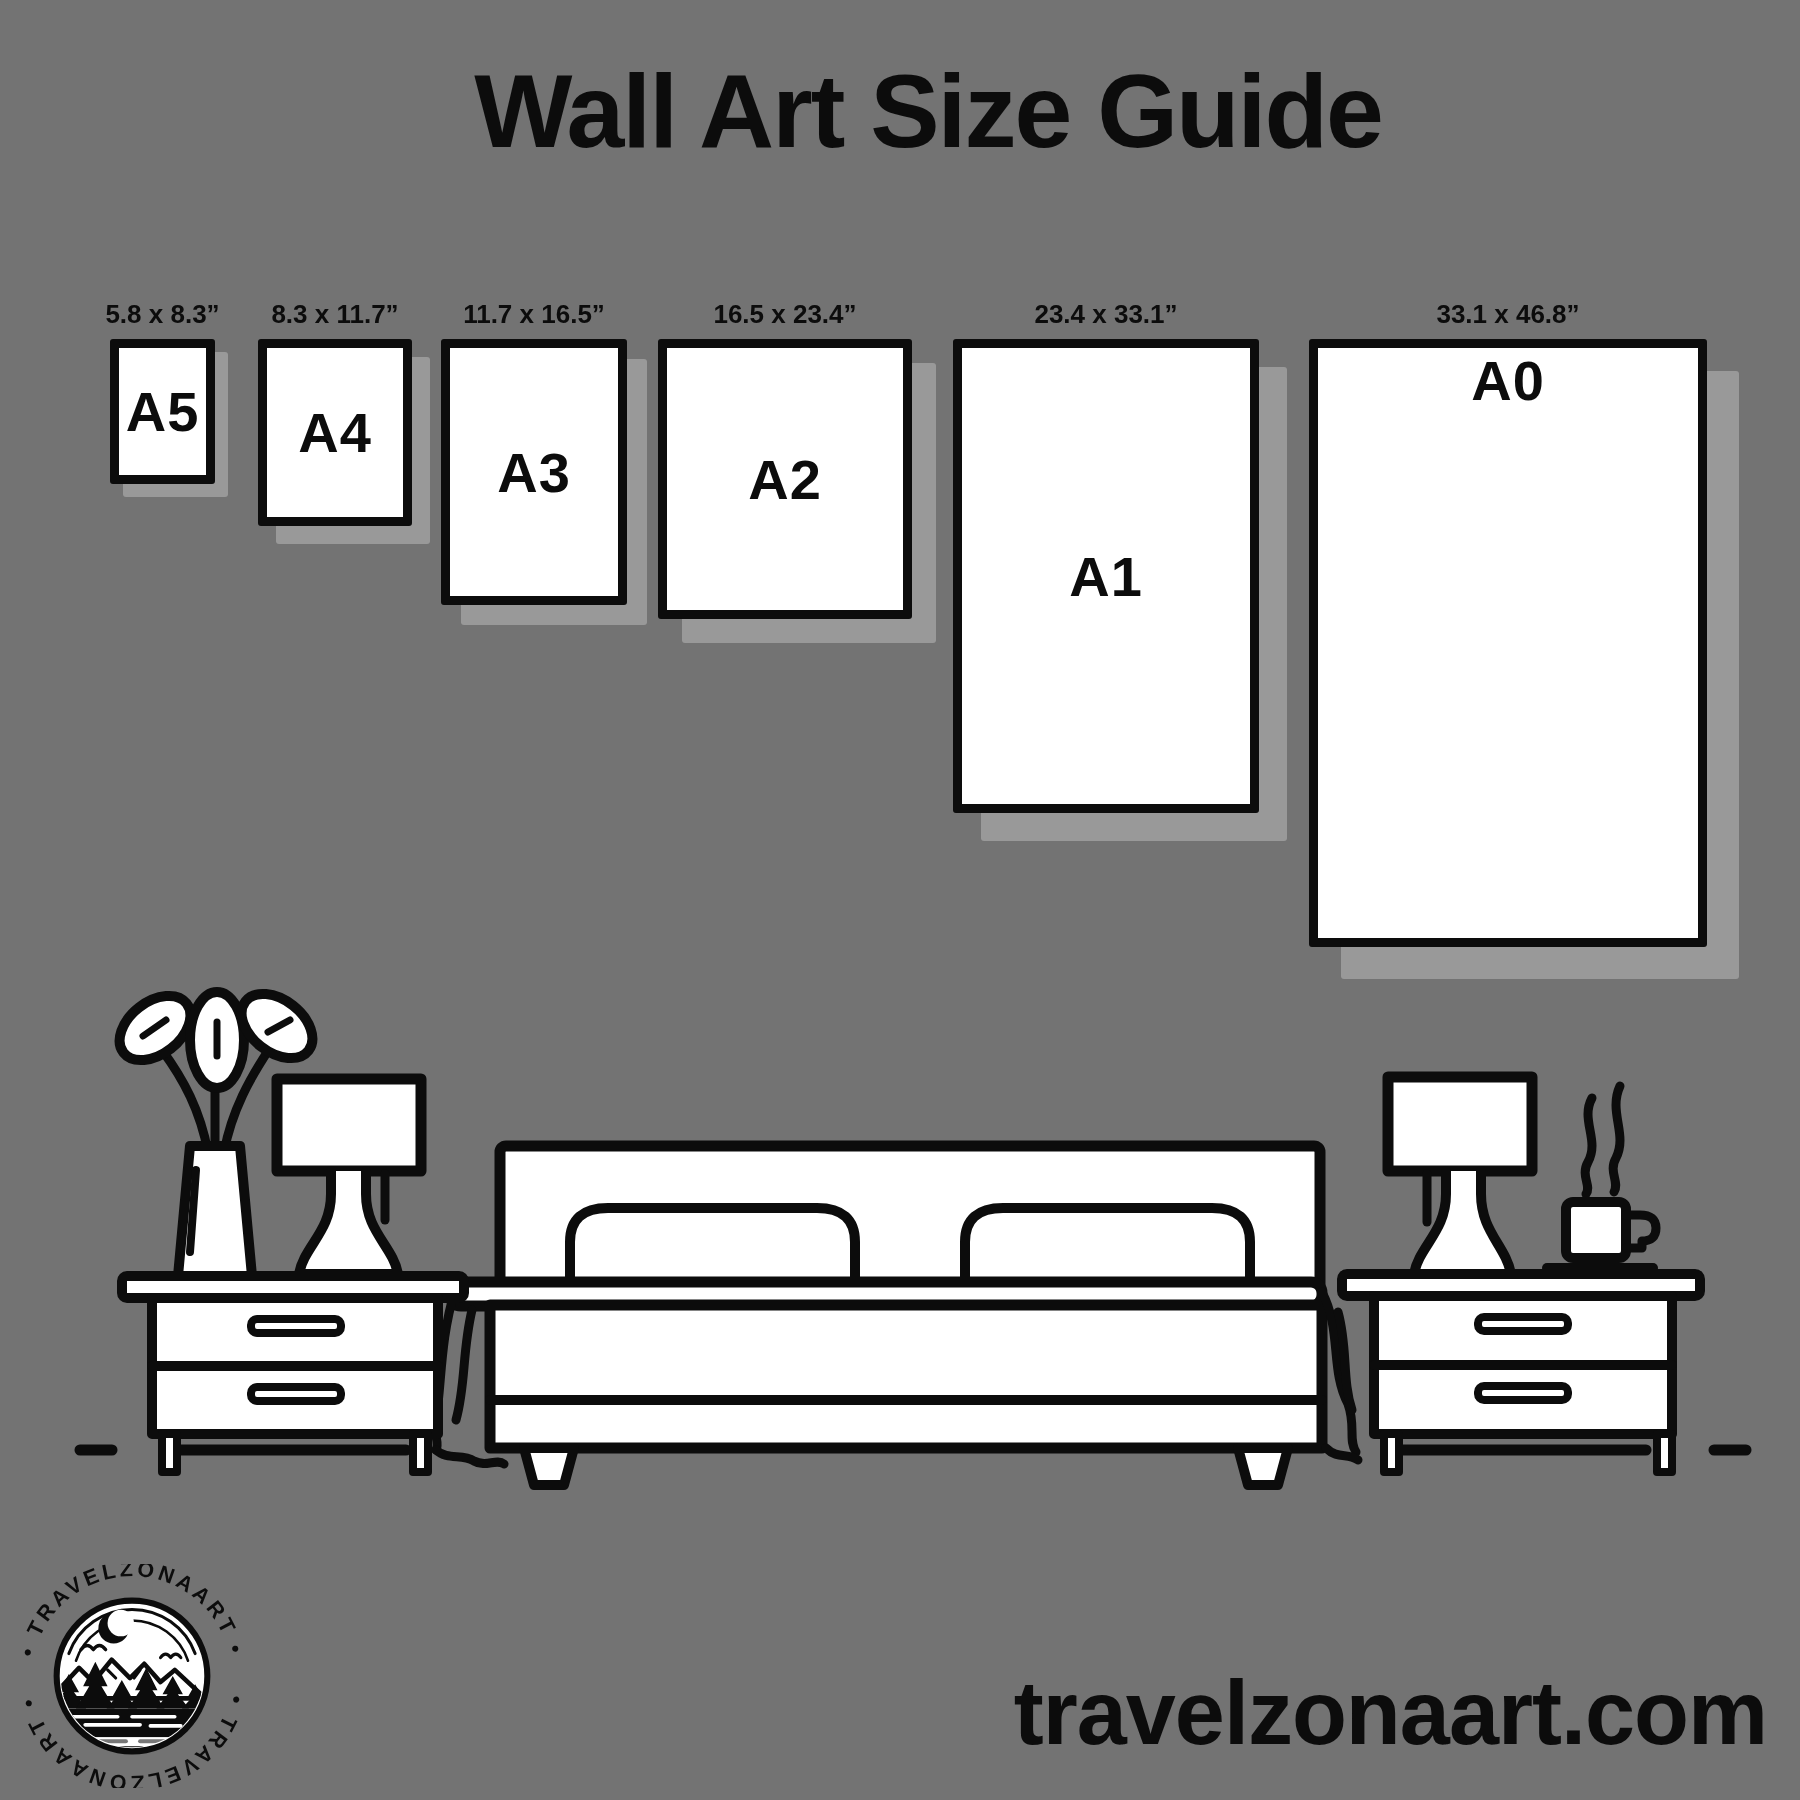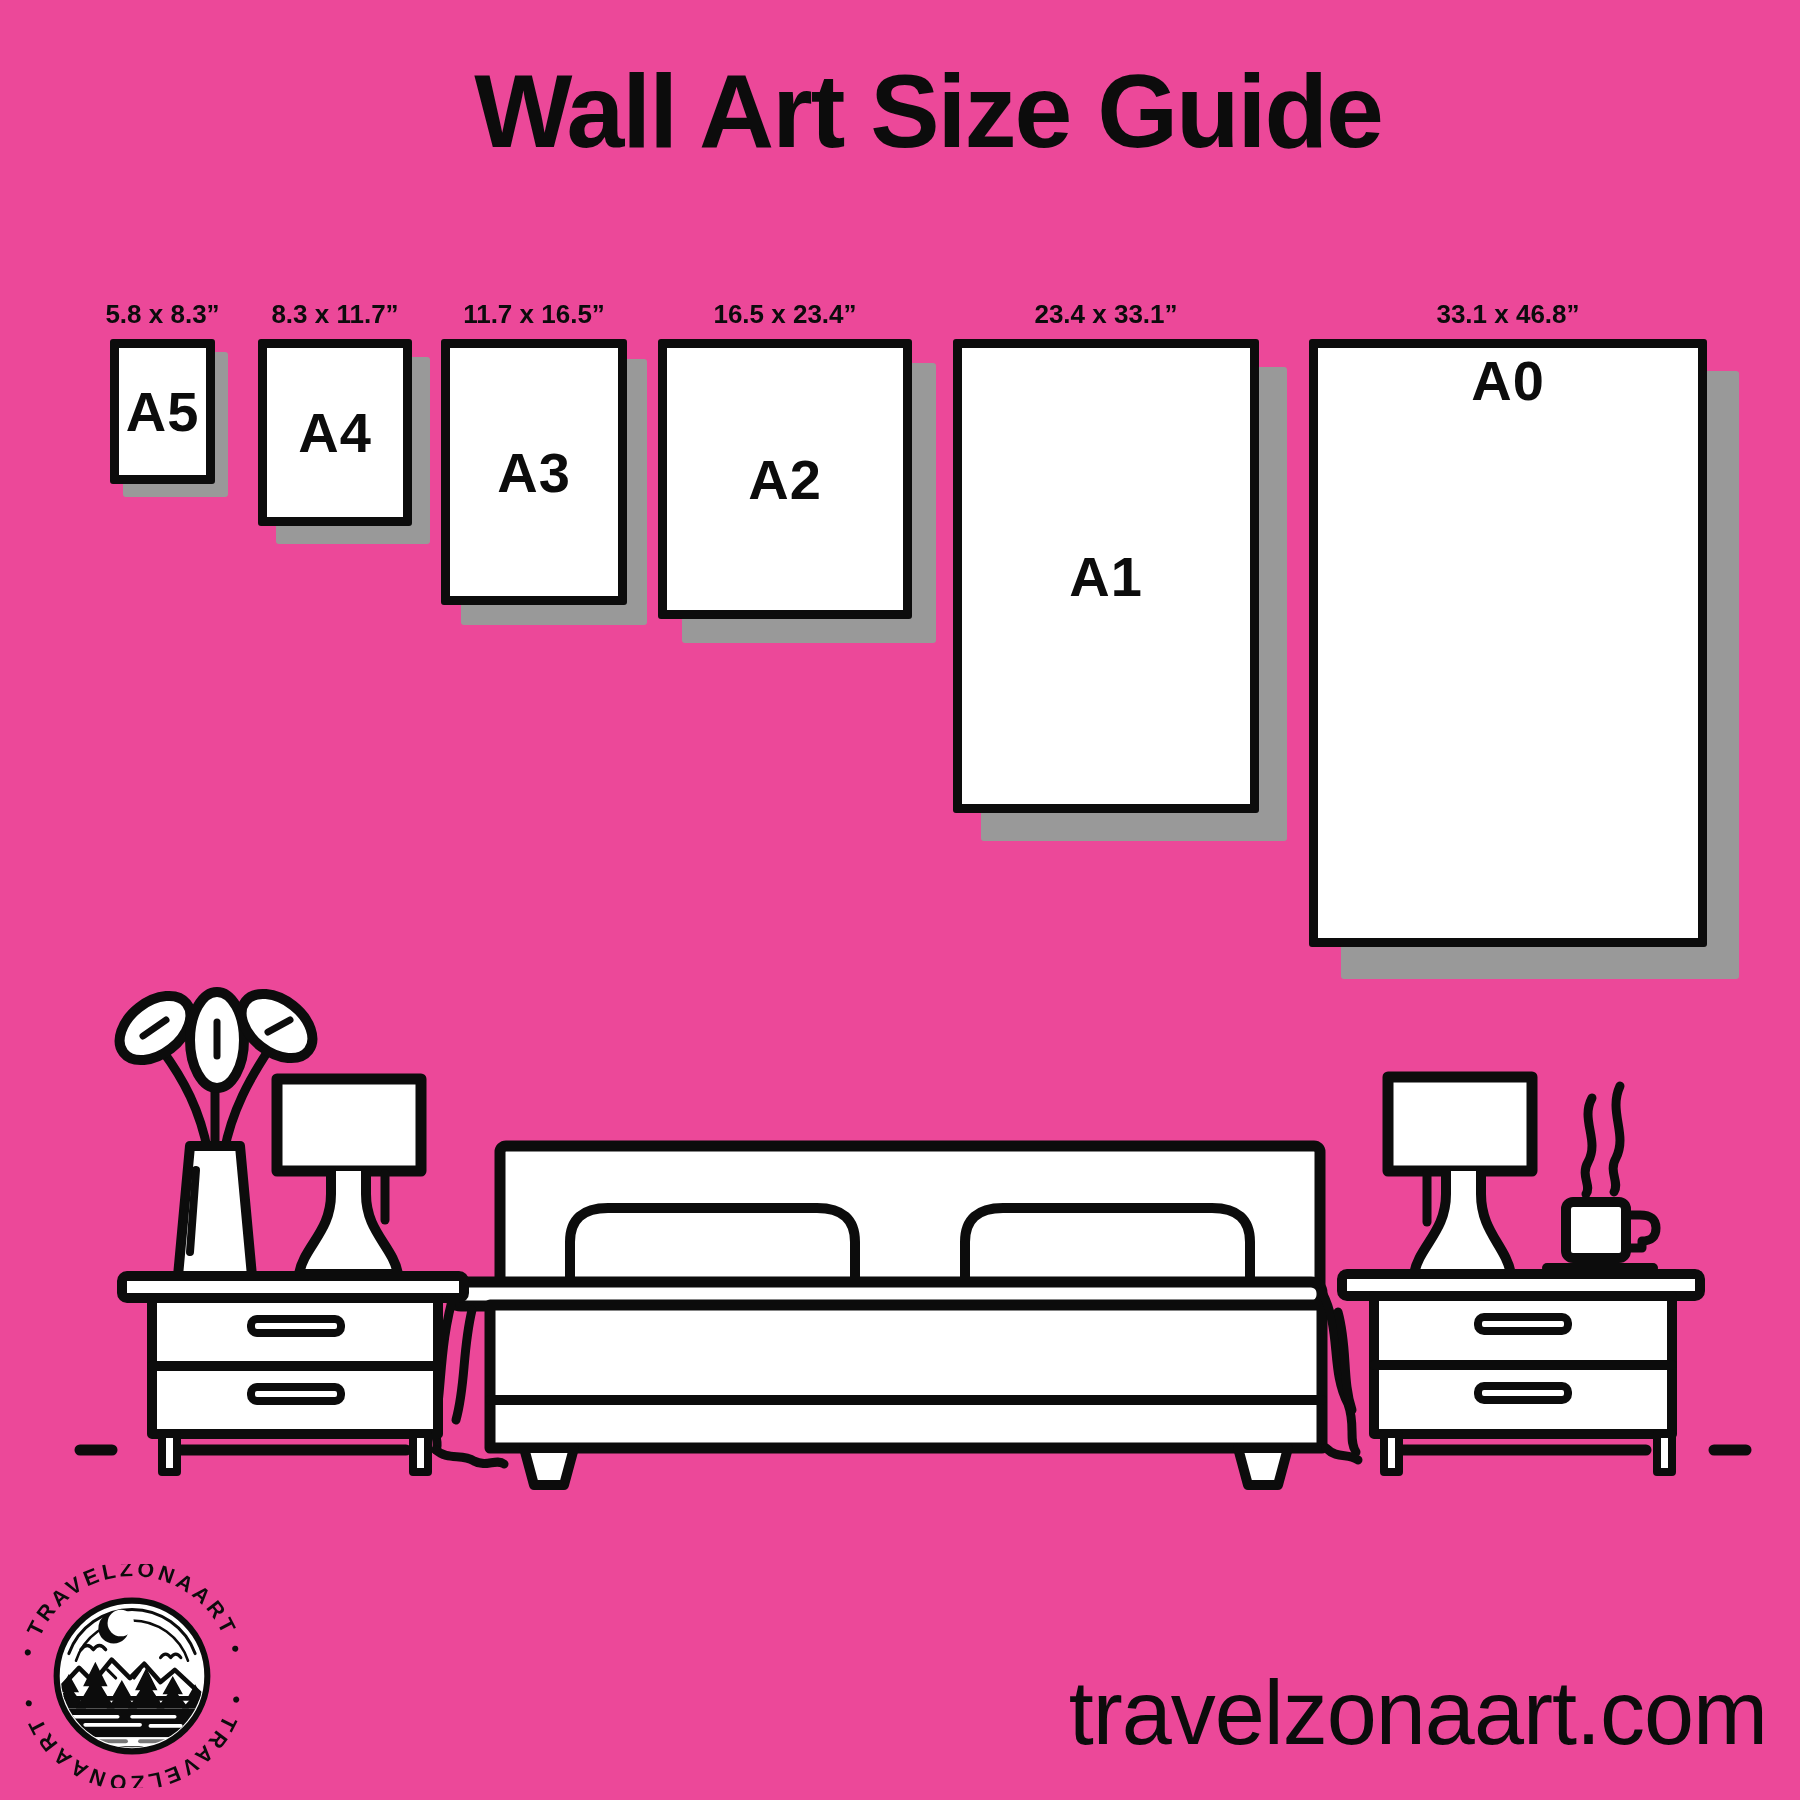--- a/index.html
+++ b/index.html
@@ -1,18 +1,18 @@
 <!DOCTYPE html>
 <html><head>
 <meta charset="utf-8">
 <style>
   html,body{margin:0;padding:0;background:#fff;}
   body{width:1800px;height:1800px;position:relative;overflow:hidden;
        font-family:"Liberation Sans",sans-serif;color:#0c0c0c;}
-  #canvas{position:absolute;inset:0;background:#ec4899;padding-left:8px;}
+  #canvas{position:absolute;inset:0;background:#737373;padding-left:8px;}
 
   .page-title{position:absolute;left:28px;top:52px;width:1800px;margin:0;
     text-align:center;font-size:104px;font-weight:700;letter-spacing:-2px;color:#0c0c0c;}
 
   .paper{position:absolute;box-sizing:border-box;background:#fff;
     border:9px solid #0c0c0c;border-radius:3px;
     display:flex;align-items:center;justify-content:center;}
   .paper .dim{position:absolute;top:-49px;left:50%;transform:translateX(-50%);
     white-space:nowrap;font-size:26px;font-weight:700;color:#0c0c0c;}
   .paper .letter{font-size:56px;font-weight:700;letter-spacing:1px;color:#0c0c0c;}
@@ -23,21 +23,21 @@
   .box-a2{left:658px;top:339px;width:254px;height:280px;box-shadow:24px 24px 0 #999999;}
   .box-a1{left:953px;top:339px;width:306px;height:474px;box-shadow:28px 28px 0 #999999;justify-content:center;}
   .box-a0{left:1309px;top:339px;width:398px;height:608px;box-shadow:32px 32px 0 #999999;
           align-items:flex-start;}
   .box-a0 .letter{}
 
   #bedroom{position:absolute;left:0;top:980px;width:1800px;height:520px;}
   #brand-logo{position:absolute;left:20px;top:1564px;width:224px;height:224px;}
 
   .website{position:absolute;right:33px;top:1662px;margin:0;
-    font-size:90px;font-weight:400;letter-spacing:-1px;color:#0c0c0c;white-space:nowrap;text-align:right;}
+    font-size:90px;font-weight:700;letter-spacing:-1px;color:#0c0c0c;white-space:nowrap;text-align:right;}
 
   .arc-text{font-family:"Liberation Sans",sans-serif;font-size:21px;font-weight:700;
     letter-spacing:3.5px;fill:#0c0c0c;}
 </style>
 </head>
 <body>
 
 <div id="canvas">
 
   <h1 class="page-title">Wall Art Size Guide</h1>

